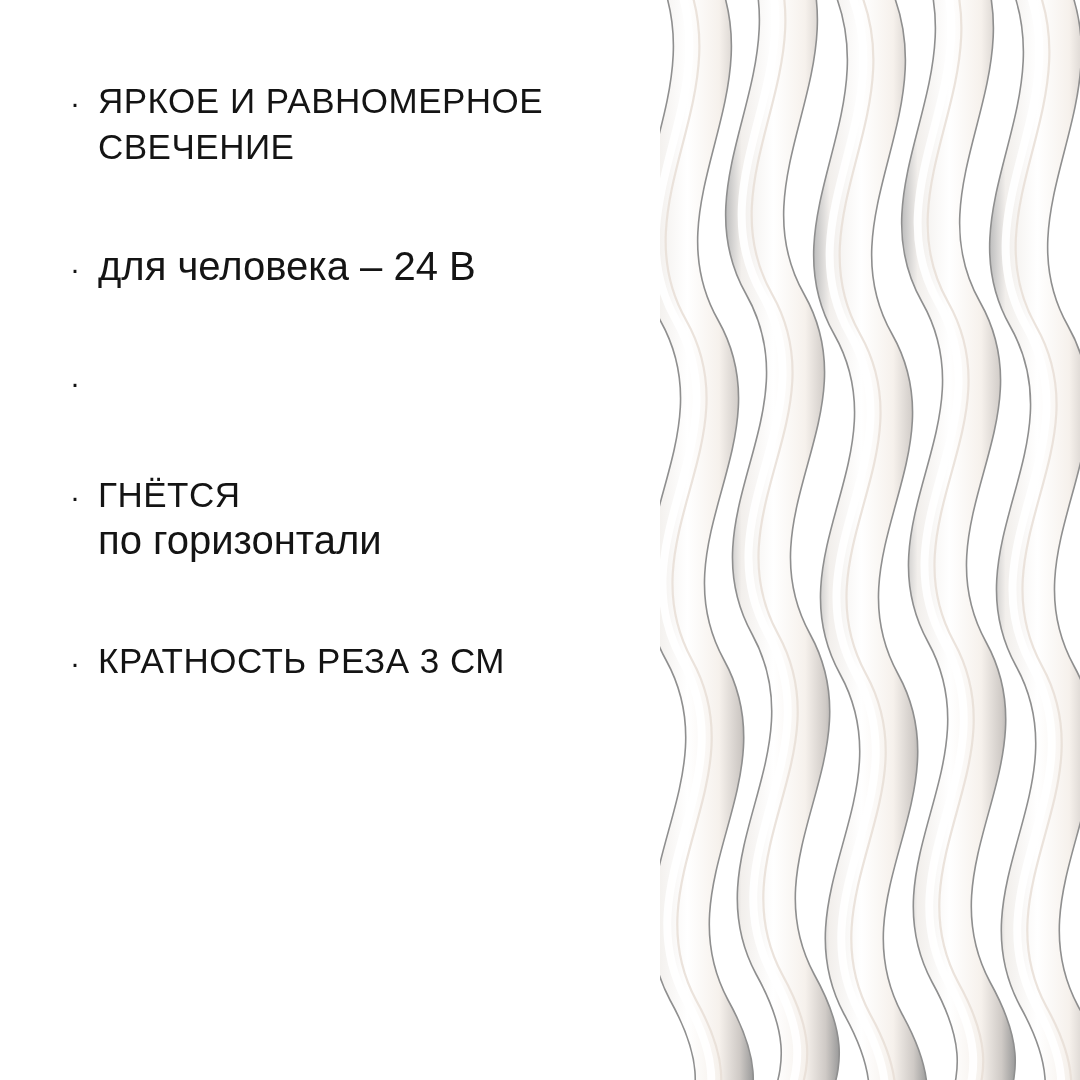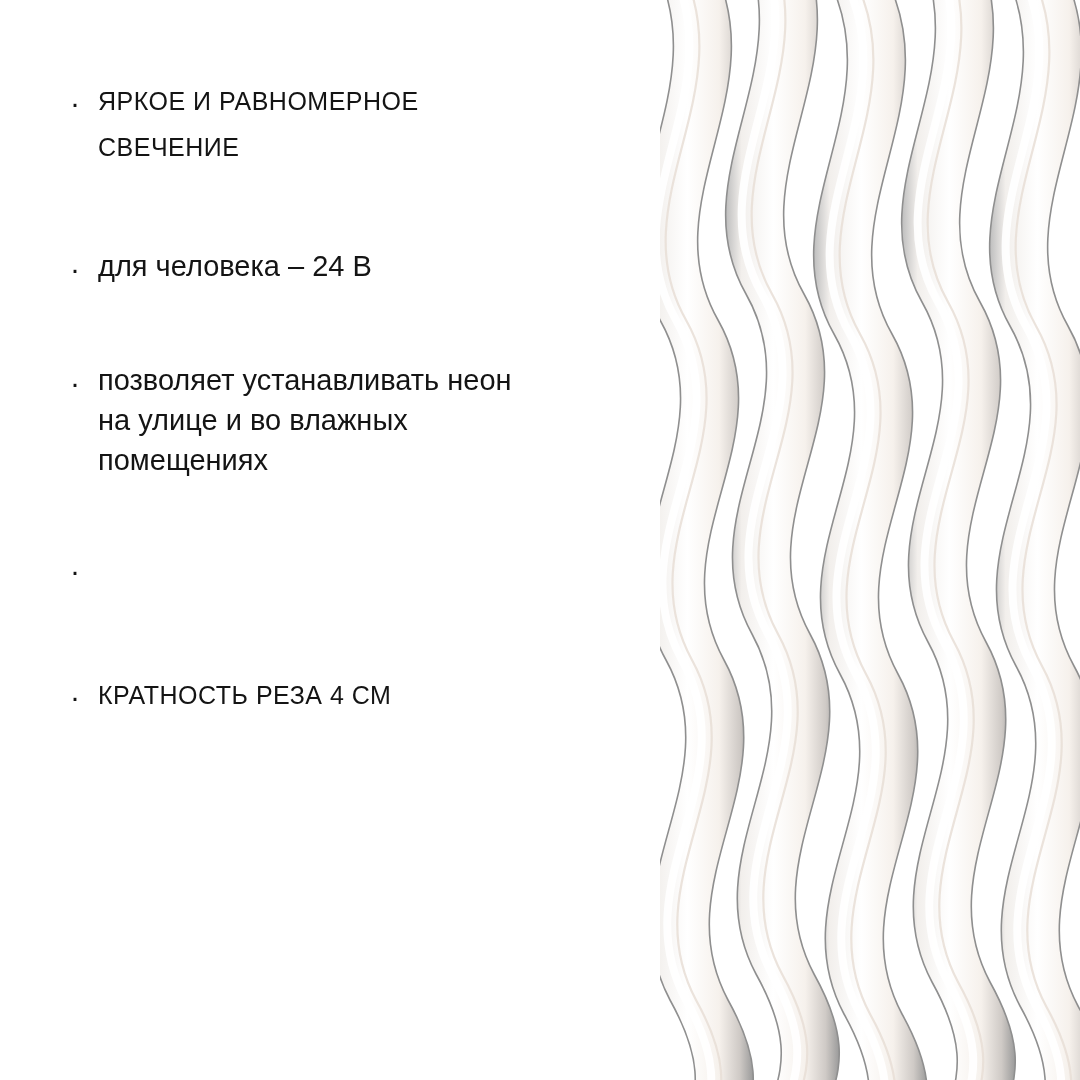--- a/index.html
+++ b/index.html
@@ -49,29 +49,29 @@
     font-size: 30px;
     line-height: 46px;
     color: #141414;
     text-align: left;
     padding-top: 2px;
   }
   .feature-text {
     flex: 1 1 auto;
   }
   .f-title {
-    font-size: 25px;
+    font-size: 35px;
     letter-spacing: 0.5px;
     line-height: 46px;
     color: #141414;
     font-weight: 400;
     white-space: pre-line;
   }
   .f-sub {
-    font-size: 29px;
+    font-size: 40px;
     line-height: 40px;
     color: #141414;
     font-weight: 400;
     white-space: pre-line;
     margin-top: 2px;
   }
   .f-sub:empty { display: none; }
 
   
   #feature-0 { margin-bottom: 74px; }
@@ -152,34 +152,33 @@
     <div class="feature" id="feature-1">
       <div class="bullet">·</div>
       <div class="feature-text">
         <div class="f-sub">для человека – 24 В</div>
       </div>
     </div>
 
     <div class="feature" id="feature-2">
       <div class="bullet">·</div>
       <div class="feature-text">
-        <div class="f-sub">позволяет устанавливать неон
-на улице и во влажных
-помещениях</div>
       </div>
     </div>
 
     <div class="feature" id="feature-3">
       <div class="bullet">·</div>
       <div class="feature-text">
+        <div class="f-title">ГНЁТСЯ</div>
+        <div class="f-sub">по горизонтали</div>
       </div>
     </div>
 
     <div class="feature" id="feature-4">
       <div class="bullet">·</div>
       <div class="feature-text">
-        <div class="f-title">КРАТНОСТЬ РЕЗА 4 СМ</div>
+        <div class="f-title">КРАТНОСТЬ РЕЗА 3 СМ</div>
 
       </div>
     </div>
 
   </div>
 </div>
 
 </body></html>

